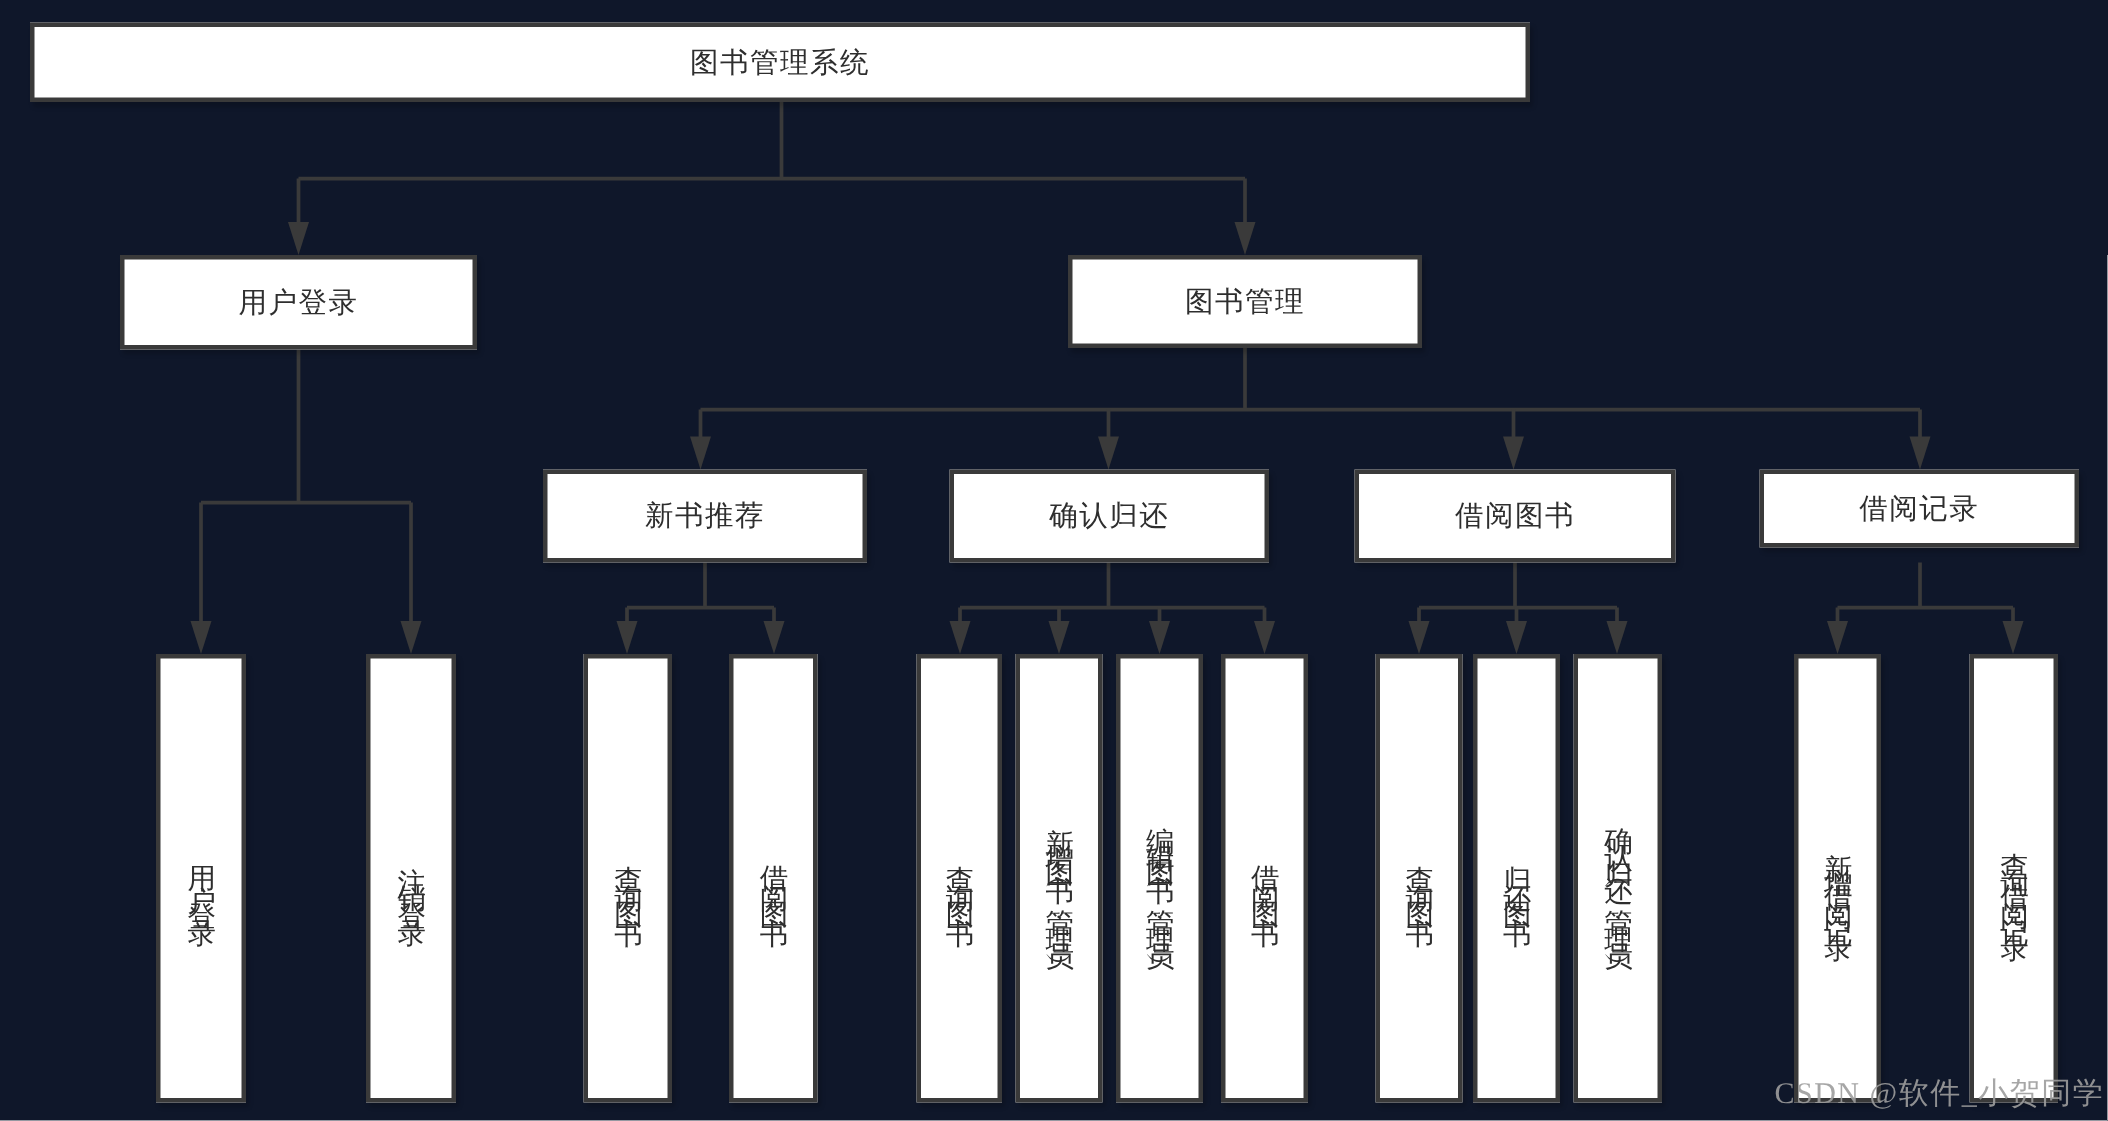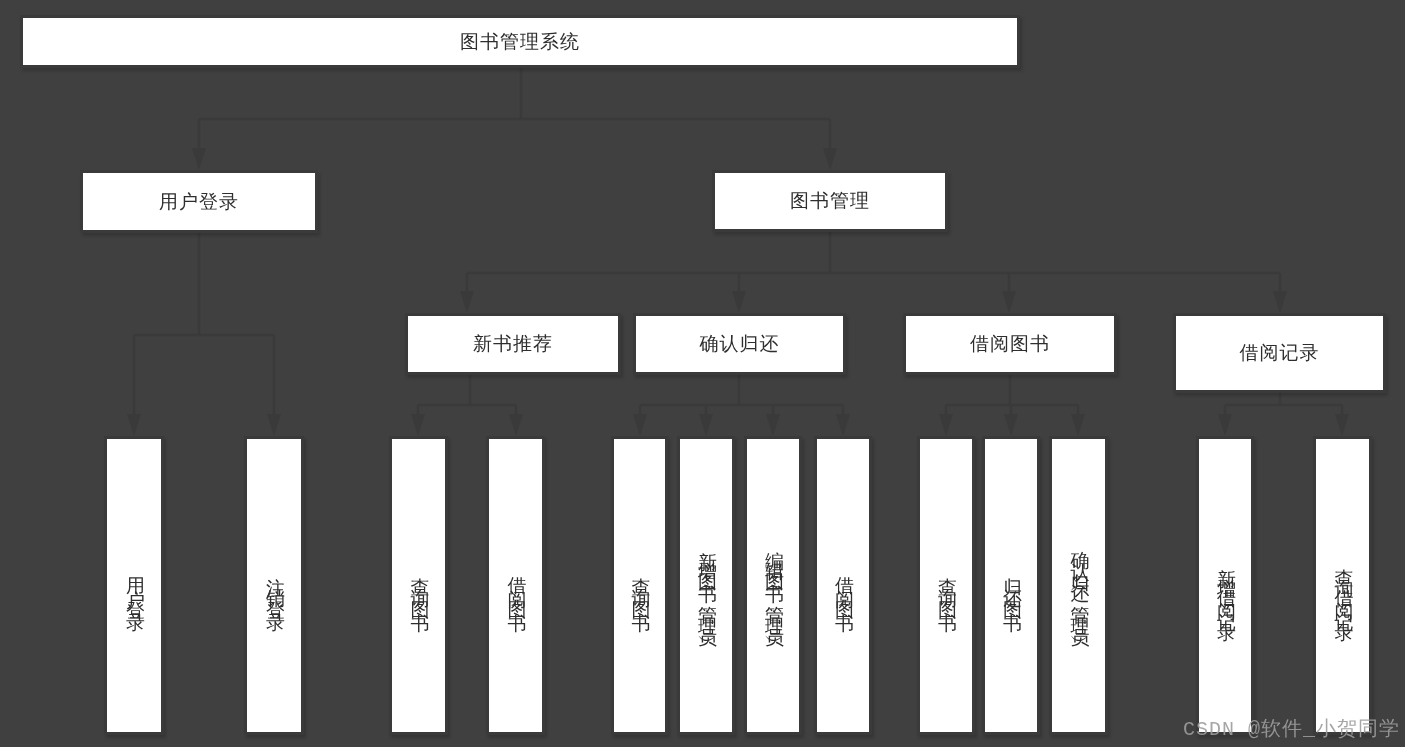--- a/index.html
+++ b/index.html
@@ -4,22 +4,22 @@
 <style>
   html, body {
     margin: 0;
     padding: 0;
     background: #ffffff;
   }
   #stage {
     position: relative;
     width: 1405px;
     height: 747px;
-    background: #404040;
-    font-family: Liberation Mono, monospace;
+    background: #0f172a;
+    font-family: Liberation Serif, serif;
     overflow: hidden;
   }
   #connectors {
     position: absolute;
     left: 0;
     top: 0;
     pointer-events: none;
   }
   .node {
     position: absolute;
@@ -118,27 +118,27 @@
       <line x1="1342" y1="405" x2="1342" y2="416" stroke="#3a3a3a" stroke-width="2.5"></line>
       <polygon points="1335,414 1349,414 1342,436" fill="#3a3a3a"></polygon>
     </svg>
 
   <div class="node hbox" style="left:20px; top:15px; width:1000px; height:53px;">图书管理系统</div>
 
   <div class="node hbox" style="left:80px; top:170px; width:238px; height:63px;">用户登录</div>
 
   <div class="node hbox" style="left:712px; top:170px; width:236px; height:62px;">图书管理</div>
 
-  <div class="node hbox" style="left:362px; top:313px; width:216px; height:62px;margin-left:43px;">新书推荐</div>
+  <div class="node hbox" style="left:362px; top:313px; width:216px; height:62px;">新书推荐</div>
 
   <div class="node hbox" style="left:633px; top:313px; width:213px; height:62px;">确认归还</div>
 
   <div class="node hbox" style="left:903px; top:313px; width:214px; height:62px;">借阅图书</div>
 
-  <div class="node hbox" style="left:1173px; top:313px; width:213px; height:80px;">借阅记录</div>
+  <div class="node hbox" style="left:1173px; top:313px; width:213px; height:52px;">借阅记录</div>
 
   <div class="node vbox" style="left:104px; top:436px; width:60px; height:299px;">
     <span class="vtext">用户登录</span>
   </div>
   <div class="node vbox" style="left:244px; top:436px; width:60px; height:299px;">
     <span class="vtext">注销登录</span>
   </div>
 
   <div class="node vbox" style="left:389px; top:436px; width:59px; height:299px;">
     <span class="vtext">查询图书</span>

